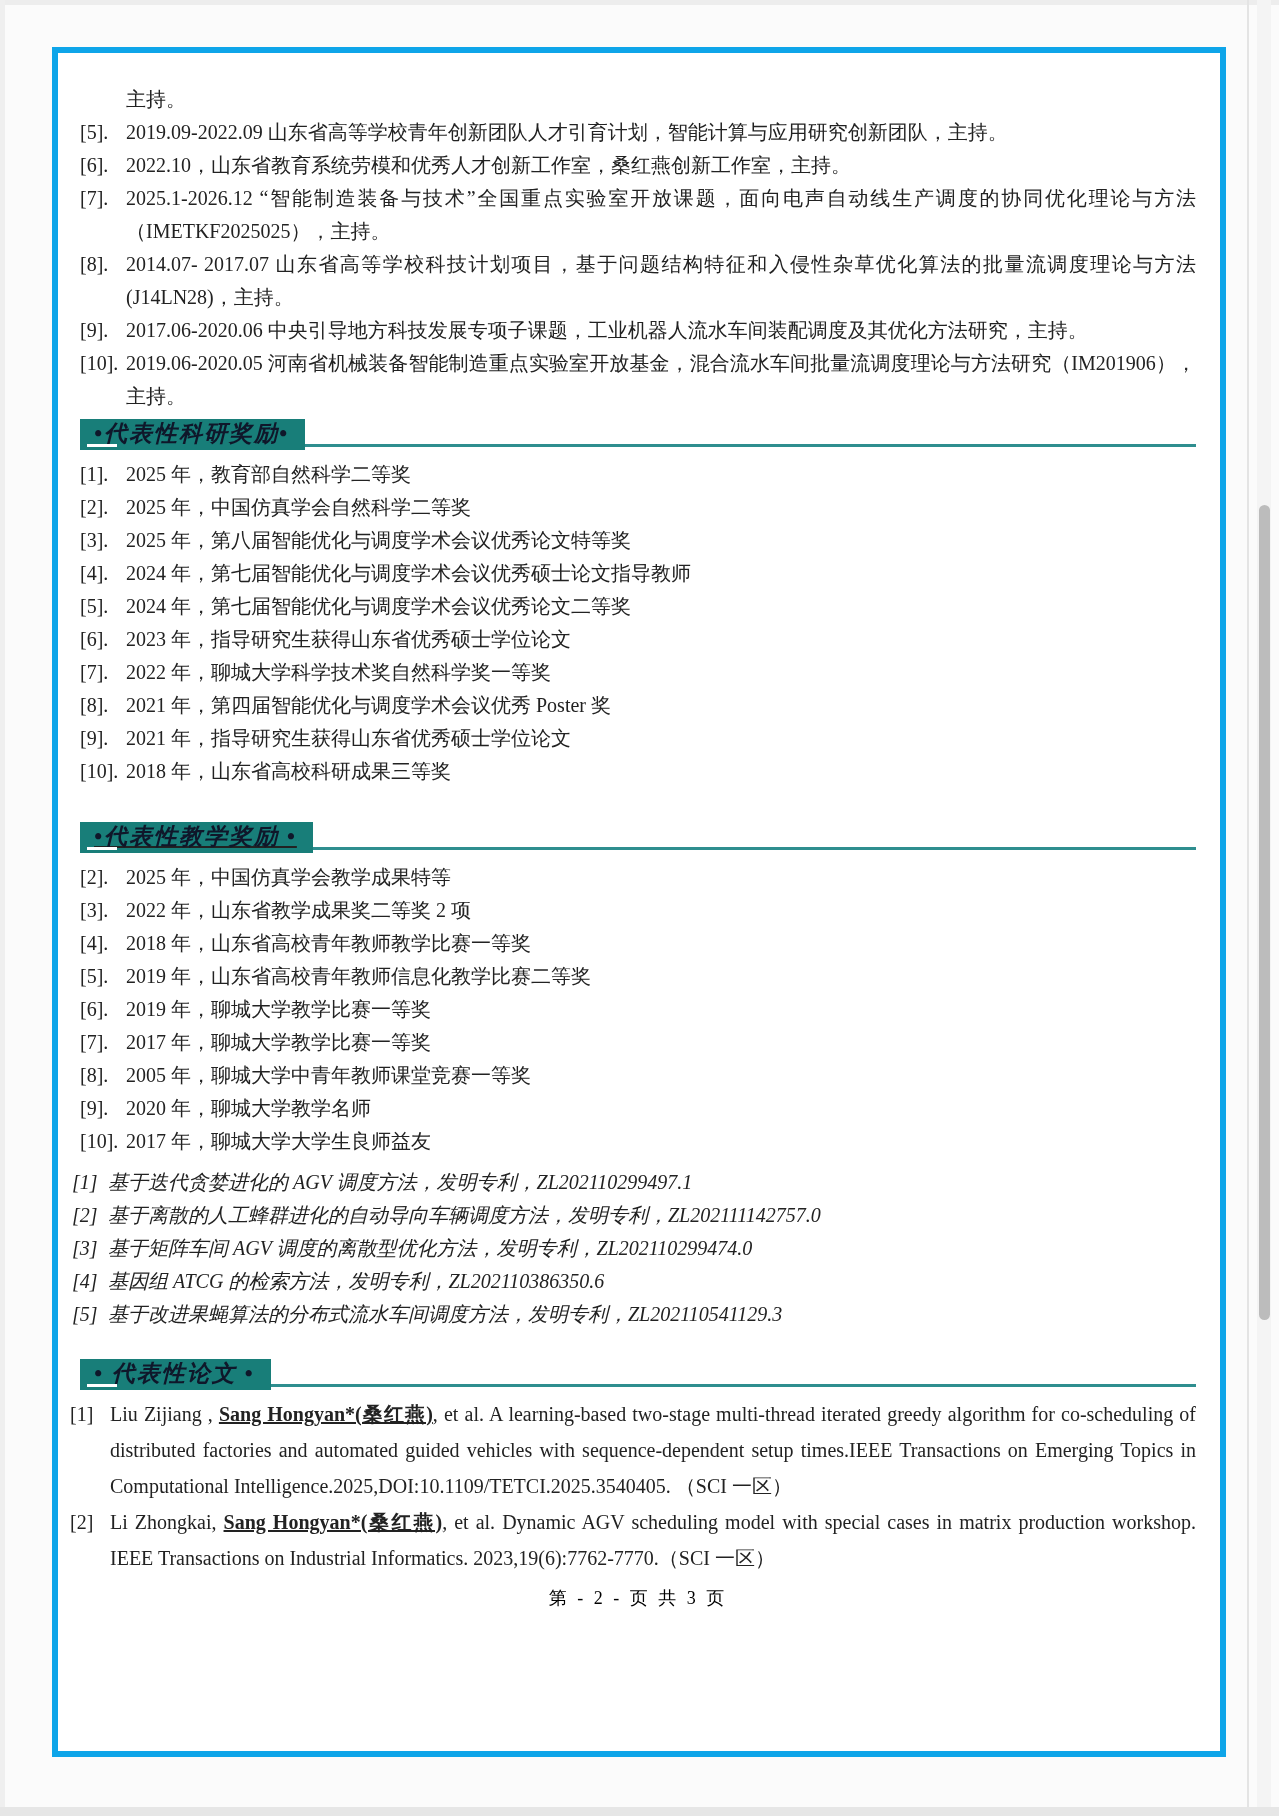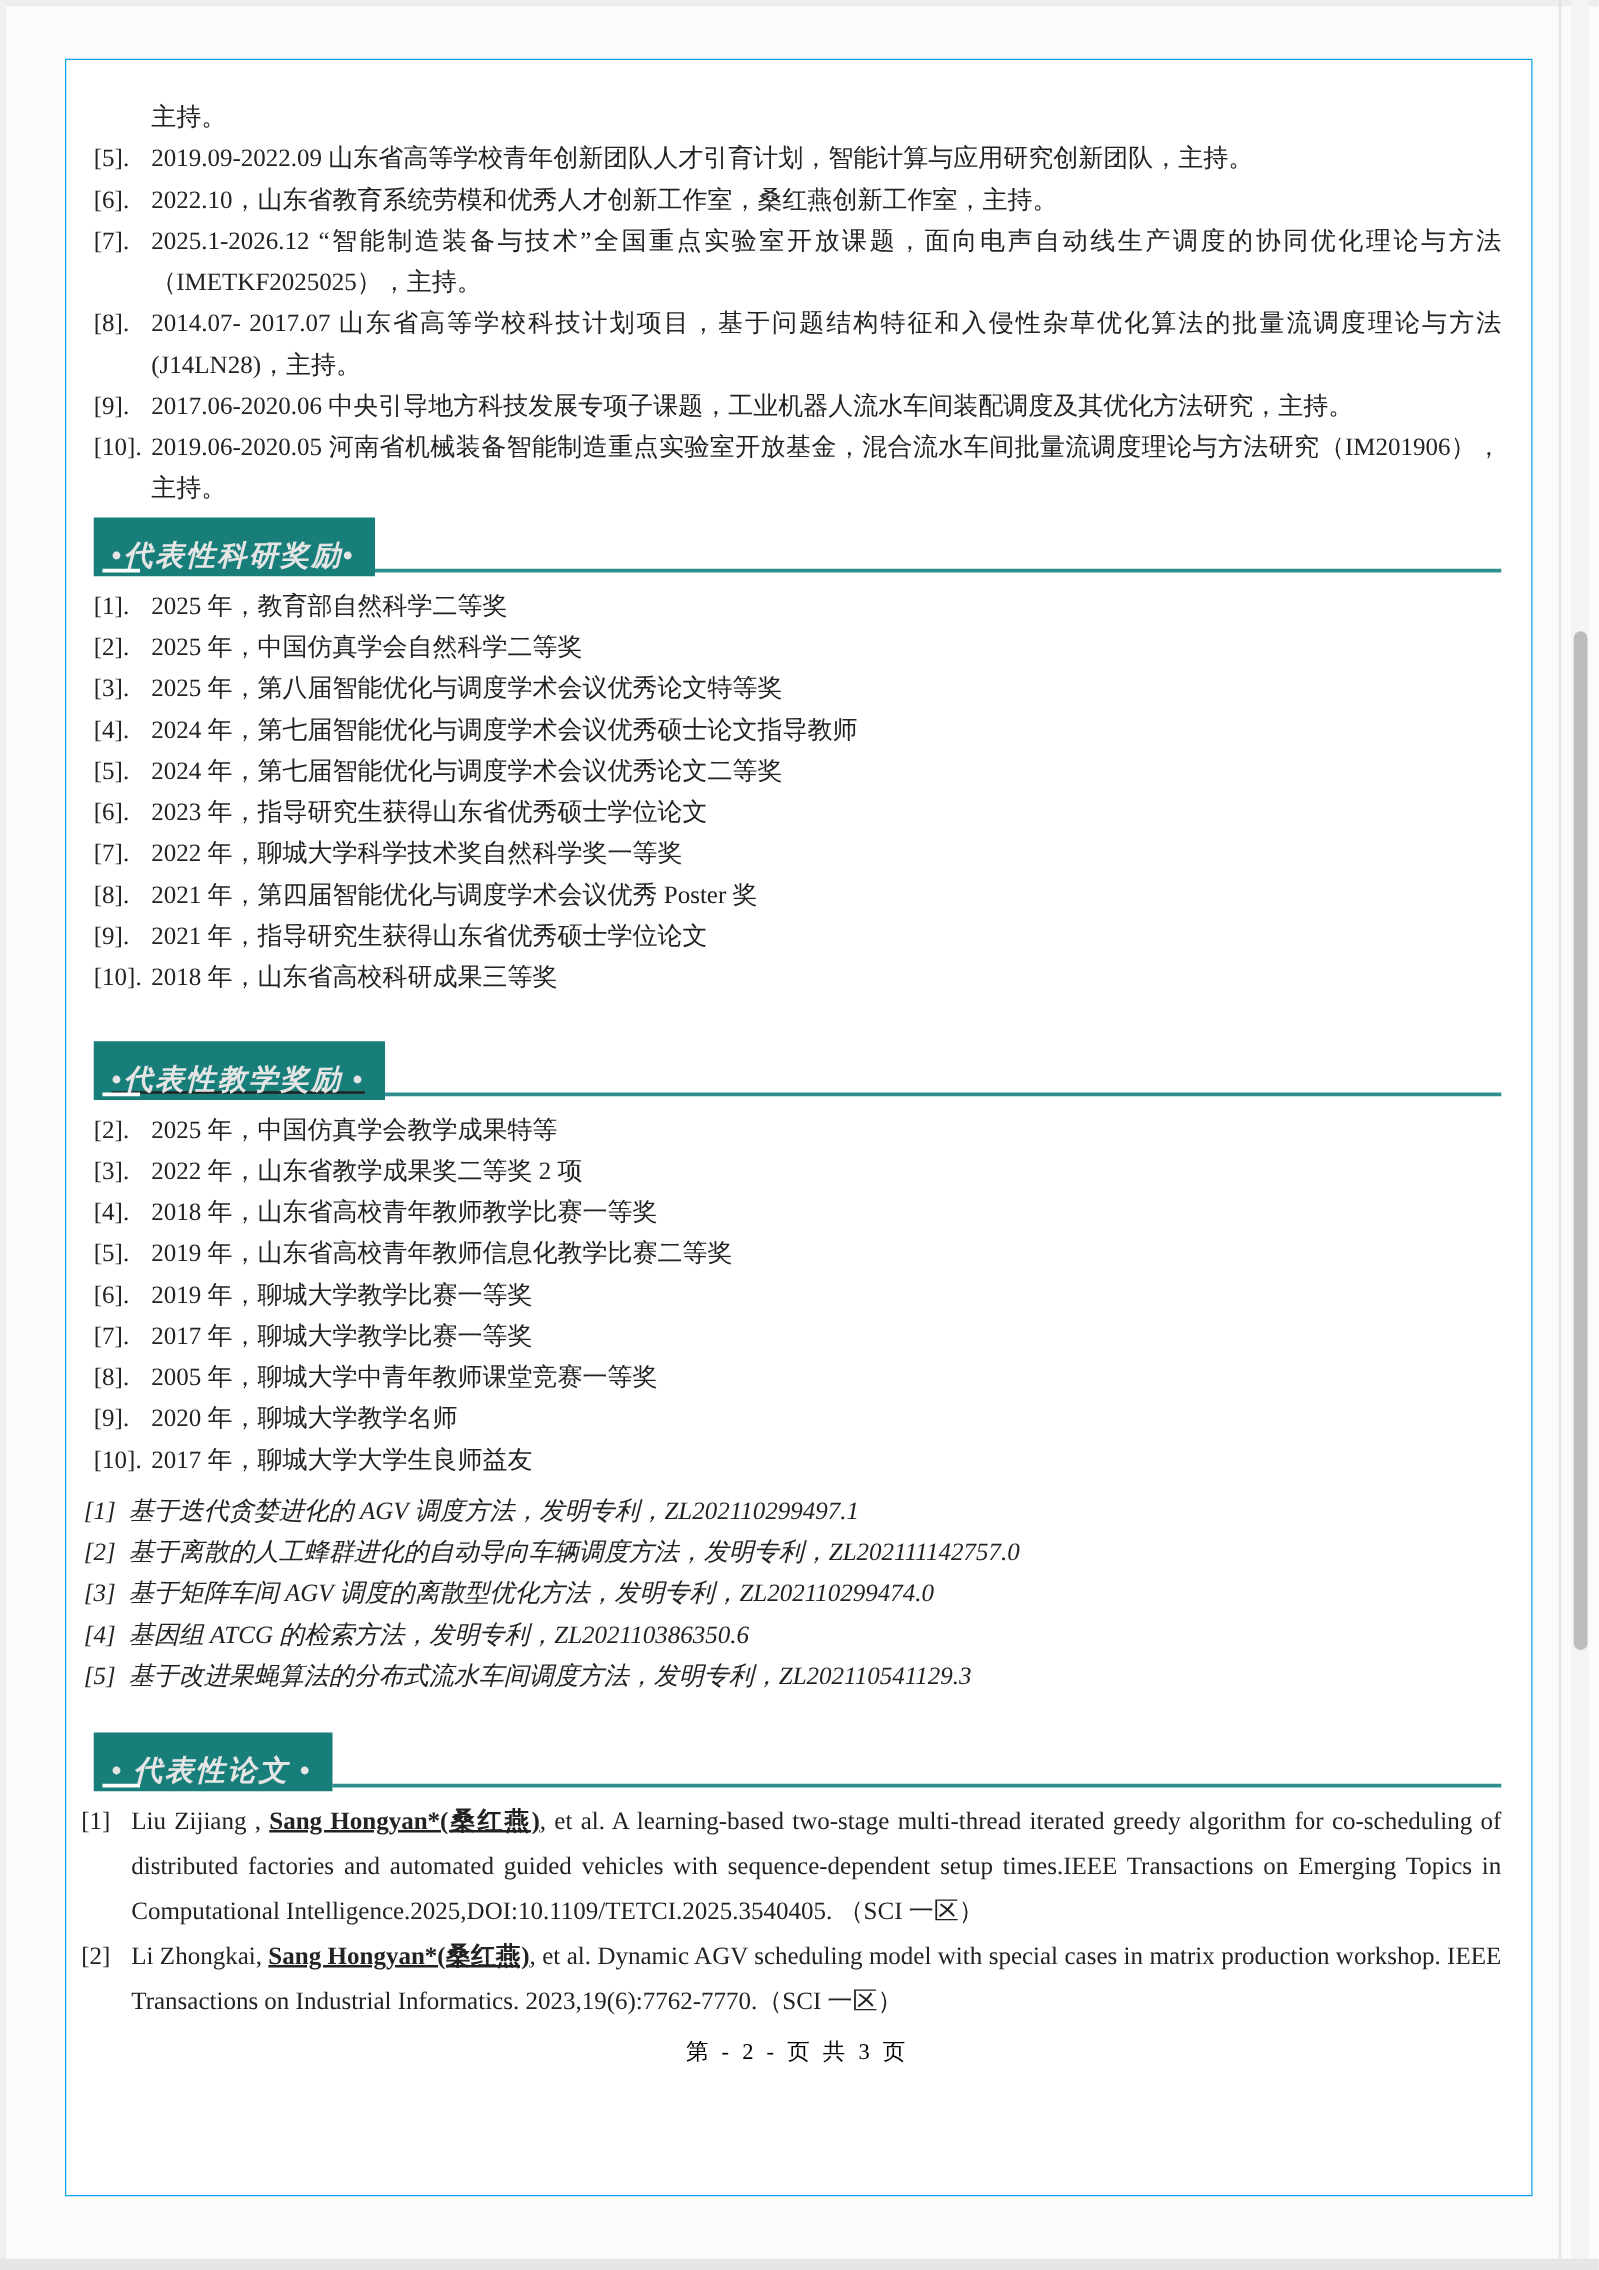--- a/index.html
+++ b/index.html
@@ -18,21 +18,21 @@
   .shadow-line { position:absolute; left:1247px; top:0; width:2px; height:100%; background:#e4e4e4; }
   .scroll-track { position:absolute; left:1257px; top:0; width:14px; height:100%; background:#f4f4f4; }
   .scroll-thumb { position:absolute; left:1259px; top:505px; width:11px; height:815px; background:#bcbcbc; border-radius:6px; }
 
   
   .page {
     position: absolute; left: 52px; top: 47px;
     box-sizing: border-box;
     width: 1174px; height: 1710px;
     background: #ffffff;
-    border: 1px solid #0ea5e9;
+    border: 6px solid #0ea5e9;
   }
   .content {
     padding: 30px 24px 0 22px;
     font-size: 20px;
     line-height: 33px;
   }
 
   
   .nlist .item { padding-left: 46px; text-indent: -46px; text-align: justify; }
   .nlist .num  { display: inline-block; width: 46px; text-indent: 0; }
@@ -40,25 +40,25 @@
 
   .tight .item { padding-left: 36px; text-indent: -36px; font-style: italic; }
   .tight .num  { width: 36px; }
   .tight       { margin-left: -8px; }
 
   
   .sec  { display: flex; align-items: flex-end; }
   .bar  {
     position: relative;
     background: #187e79;
-    color: #e5e5e5;
+    color: #0f172a;
     font-size: 23px; font-weight: bold; font-style: italic;
     letter-spacing: 2px;
     line-height: 25px;
-    padding: 18px 16px 4px 14px;
+    padding: 2px 16px 4px 14px;
     white-space: nowrap;
   }
   .bar::after {
     content: ""; position: absolute; left: 7px; bottom: 3px;
     width: 30px; height: 3px; background: #ffffff;
   }
   .rule { flex: 1; height: 3px; background: #2f8e8f; margin-bottom: 3px; }
 
   .m-research { margin-top: 6px; }
   .m-teaching { margin-top: 34px; text-decoration: underline; }

